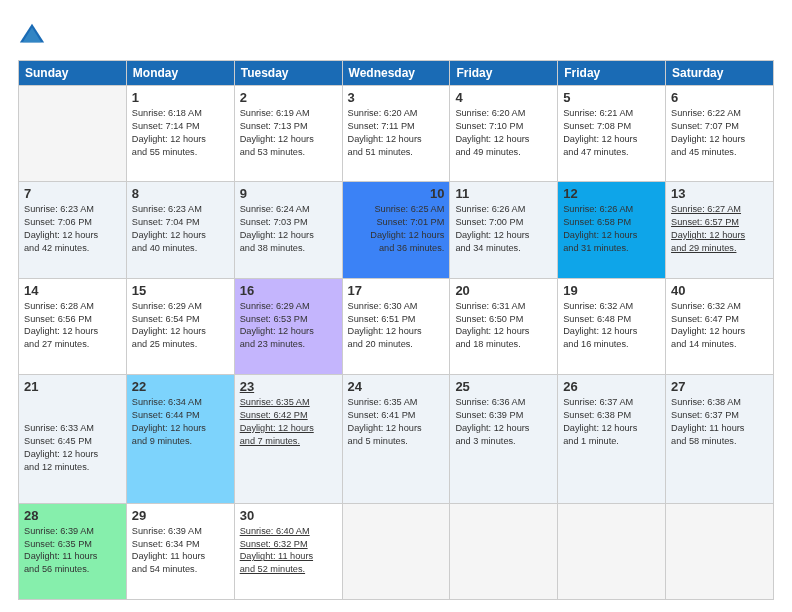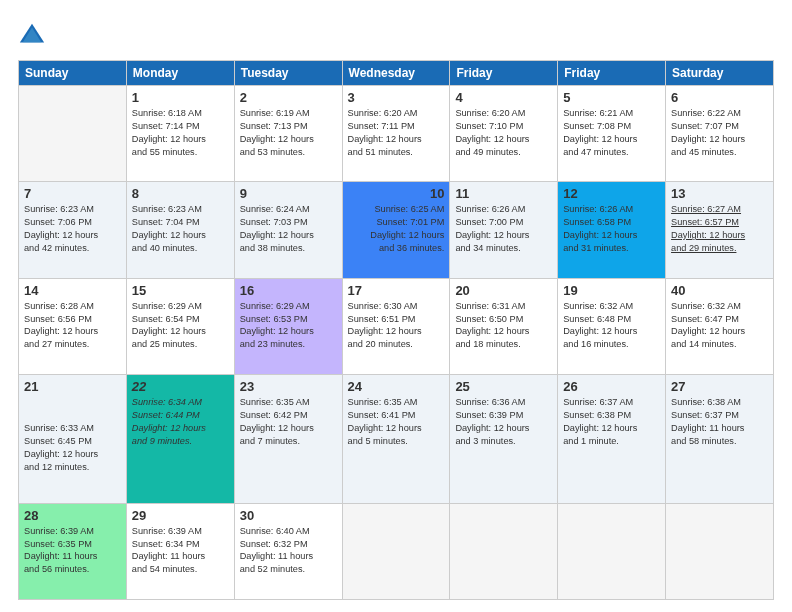--- a/index.html
+++ b/index.html
@@ -285,28 +285,28 @@
           </td>
         </tr>
         <tr>
           <td style="background-color: rgb(238, 243, 248);">
             <span class="day-number">21</span>
             <div class="day-info" style="white-space: pre-line; margin-top: 28px;">Sunrise: 6:33 AM
 Sunset: 6:45 PM
 Daylight: 12 hours
 and 12 minutes.</div>
           </td>
-          <td style="background-color: #14b8a6; font-style: italic;">
+          <td style="background-color: #7dd3fc;">
             <span class="day-number">22</span>
             <div class="day-info" style="white-space: pre-line;">Sunrise: 6:34 AM
 Sunset: 6:44 PM
 Daylight: 12 hours
 and 9 minutes.</div>
           </td>
-          <td style="background-color: rgb(238, 243, 248);">
+          <td style="background-color: rgb(238, 243, 248); text-decoration: underline;">
             <span class="day-number">23</span>
             <div class="day-info" style="white-space: pre-line;">Sunrise: 6:35 AM
 Sunset: 6:42 PM
 Daylight: 12 hours
 and 7 minutes.</div>
           </td>
           <td style="background-color: rgb(238, 243, 248);">
             <span class="day-number">24</span>
             <div class="day-info" style="white-space: pre-line;">Sunrise: 6:35 AM
 Sunset: 6:41 PM
@@ -345,21 +345,21 @@
           </td>
           <td style="background-color: rgb(255, 255, 255);">
             <span class="day-number">29</span>
             <div class="day-info" style="white-space: pre-line;">Sunrise: 6:39 AM
 Sunset: 6:34 PM
 Daylight: 11 hours
 and 54 minutes.</div>
           </td>
           <td style="background-color: rgb(255, 255, 255);">
             <span class="day-number">30</span>
-            <div class="day-info" style="white-space: pre-line;">Sunrise: 6:40 AM
+            <div class="day-info" style="white-space: pre-line; text-decoration: underline;">Sunrise: 6:40 AM
 Sunset: 6:32 PM
 Daylight: 11 hours
 and 52 minutes.</div>
           </td>
           <td class="empty" style="background-color: rgb(245, 245, 245);"></td>
           <td class="empty" style="background-color: rgb(245, 245, 245);"></td>
           <td class="empty" style="background-color: rgb(245, 245, 245);"></td>
           <td class="empty" style="background-color: rgb(245, 245, 245);"></td>
         </tr>
       </tbody>

